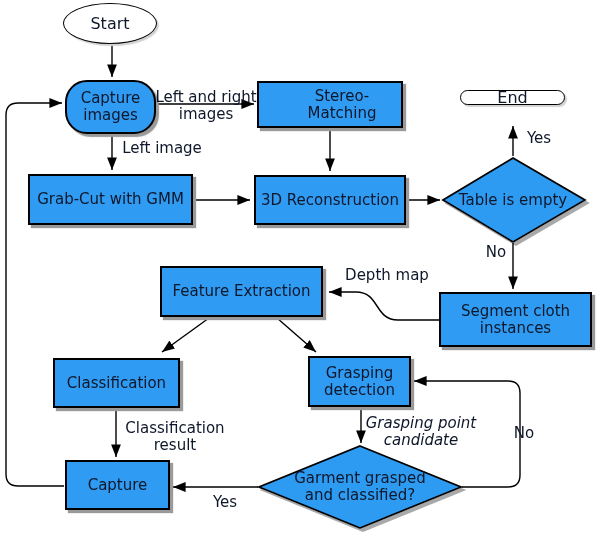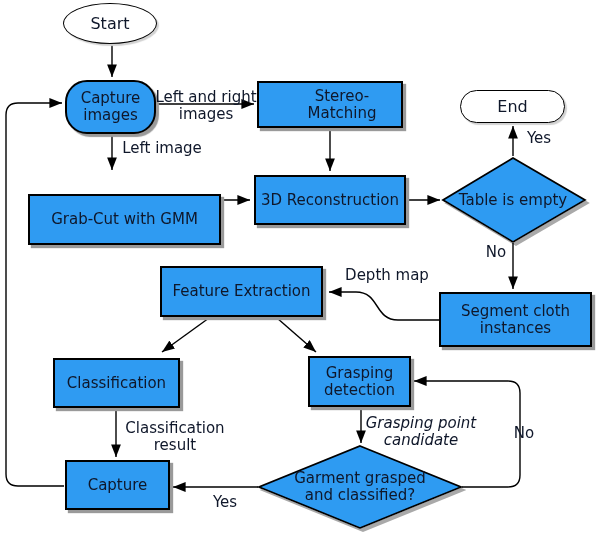--- a/index.html
+++ b/index.html
@@ -77,28 +77,28 @@
     <path class="wire" marker-end="url(#arrow)" d="M 116,409 V 457"></path>
     <path class="wire" marker-end="url(#arrow)" d="M 361,408 V 443"></path>
     <path class="wire" marker-end="url(#arrow)" d="M 258,487 H 173"></path>
     <path class="wire" marker-end="url(#arrow)" d="M 462,487 H 508 Q 520,487 520,475 V 393 Q 520,381 508,381 H 414"></path>
     <path class="wire" marker-end="url(#arrow)" d="M 64,486 H 18 Q 6,486 6,474 V 115 Q 6,103 18,103 H 62"></path>
   </svg>
 
   <div class="terminator" style="left:63px;top:3px;width:94px;height:41px;border-radius:50%;">
     <span>Start</span>
   </div>
-  <div class="terminator" style="left:460px;top:90px;width:105px;height:33px;border-radius:17px;align-items:center;">
+  <div class="terminator" style="left:460px;top:90px;width:105px;height:15px;border-radius:17px;align-items:center;">
     <span>End</span>
   </div>
 
   <div class="node" style="left:65px;top:80px;width:91px;height:54px;border-radius:22px;">Capture
 images</div>
   <div class="node" style="left:257px;top:81px;width:146px;height:47px;padding-left:24px;">Stereo-Matching</div>
-  <div class="node" style="left:28px;top:174px;width:193px;height:51px;margin-top:20px;">Grab-Cut with GMM</div>
+  <div class="node" style="left:28px;top:174px;width:165px;height:51px;">Grab-Cut with GMM</div>
   <div class="node" style="left:254px;top:175px;width:152px;height:50px;">3D Reconstruction</div>
   <div class="node" style="left:160px;top:266px;width:163px;height:51px;">Feature Extraction</div>
   <div class="node" style="left:439px;top:292px;width:153px;height:55px;">Segment cloth
 instances</div>
   <div class="node" style="left:53px;top:358px;width:127px;height:50px;">Classification</div>
   <div class="node" style="left:308px;top:356px;width:103px;height:51px;">Grasping
 detection</div>
   <div class="node" style="left:65px;top:460px;width:105px;height:50px;">Capture</div>
 
   <div class="diamond-label" style="left:443px;top:180px;width:140px;height:40px;">Table is empty</div>

